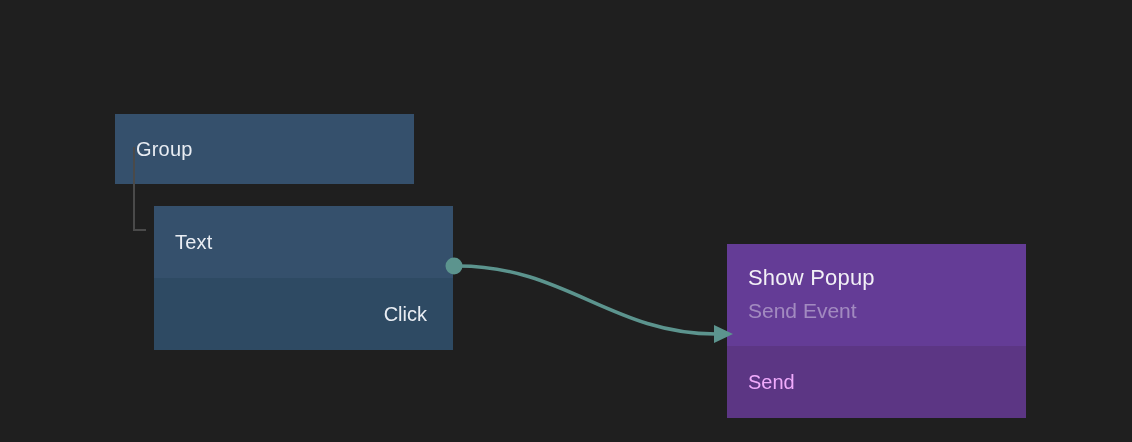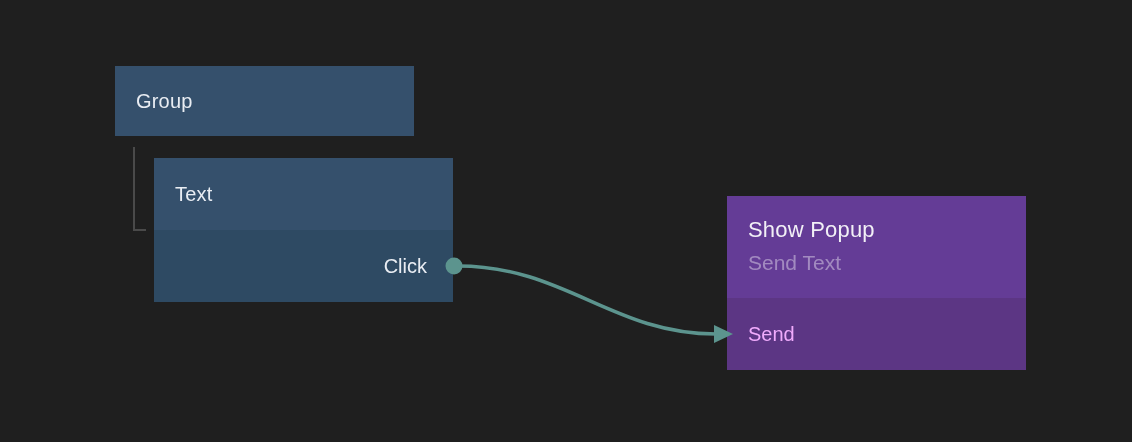--- a/index.html
+++ b/index.html
@@ -13,20 +13,21 @@
   #canvas {
     position: relative;
     width: 1132px;
     height: 442px;
     background: #1F1F1F;
   }
   .node {
     position: absolute;
     width: 299px;
     z-index: 1;
+    margin-top: 48px;
   }
   .node .title-row {
     display: flex;
     align-items: center;
     padding-left: 21px;
     box-sizing: border-box;
   }
   .node-title {
     color: #E9EDF3;
     font-size: 20px;
@@ -123,21 +124,21 @@
       <span class="node-title">Text</span>
     </div>
     <div class="ports">
       <span class="port-label">Click</span>
     </div>
   </div>
 
   <div class="node" id="node-show-popup">
     <div class="header">
       <div class="node-title">Show Popup</div>
-      <div class="node-subtitle">Send Text</div>
+      <div class="node-subtitle">Send Event</div>
     </div>
     <div class="ports">
       <span class="port-label">Send</span>
     </div>
   </div>
 
   <svg id="wires" width="1132" height="442" viewBox="0 0 1132 442">
 
     <path d="M134 147 V230 H146" fill="none" stroke="#4A4A4A" stroke-width="2"></path>
 

